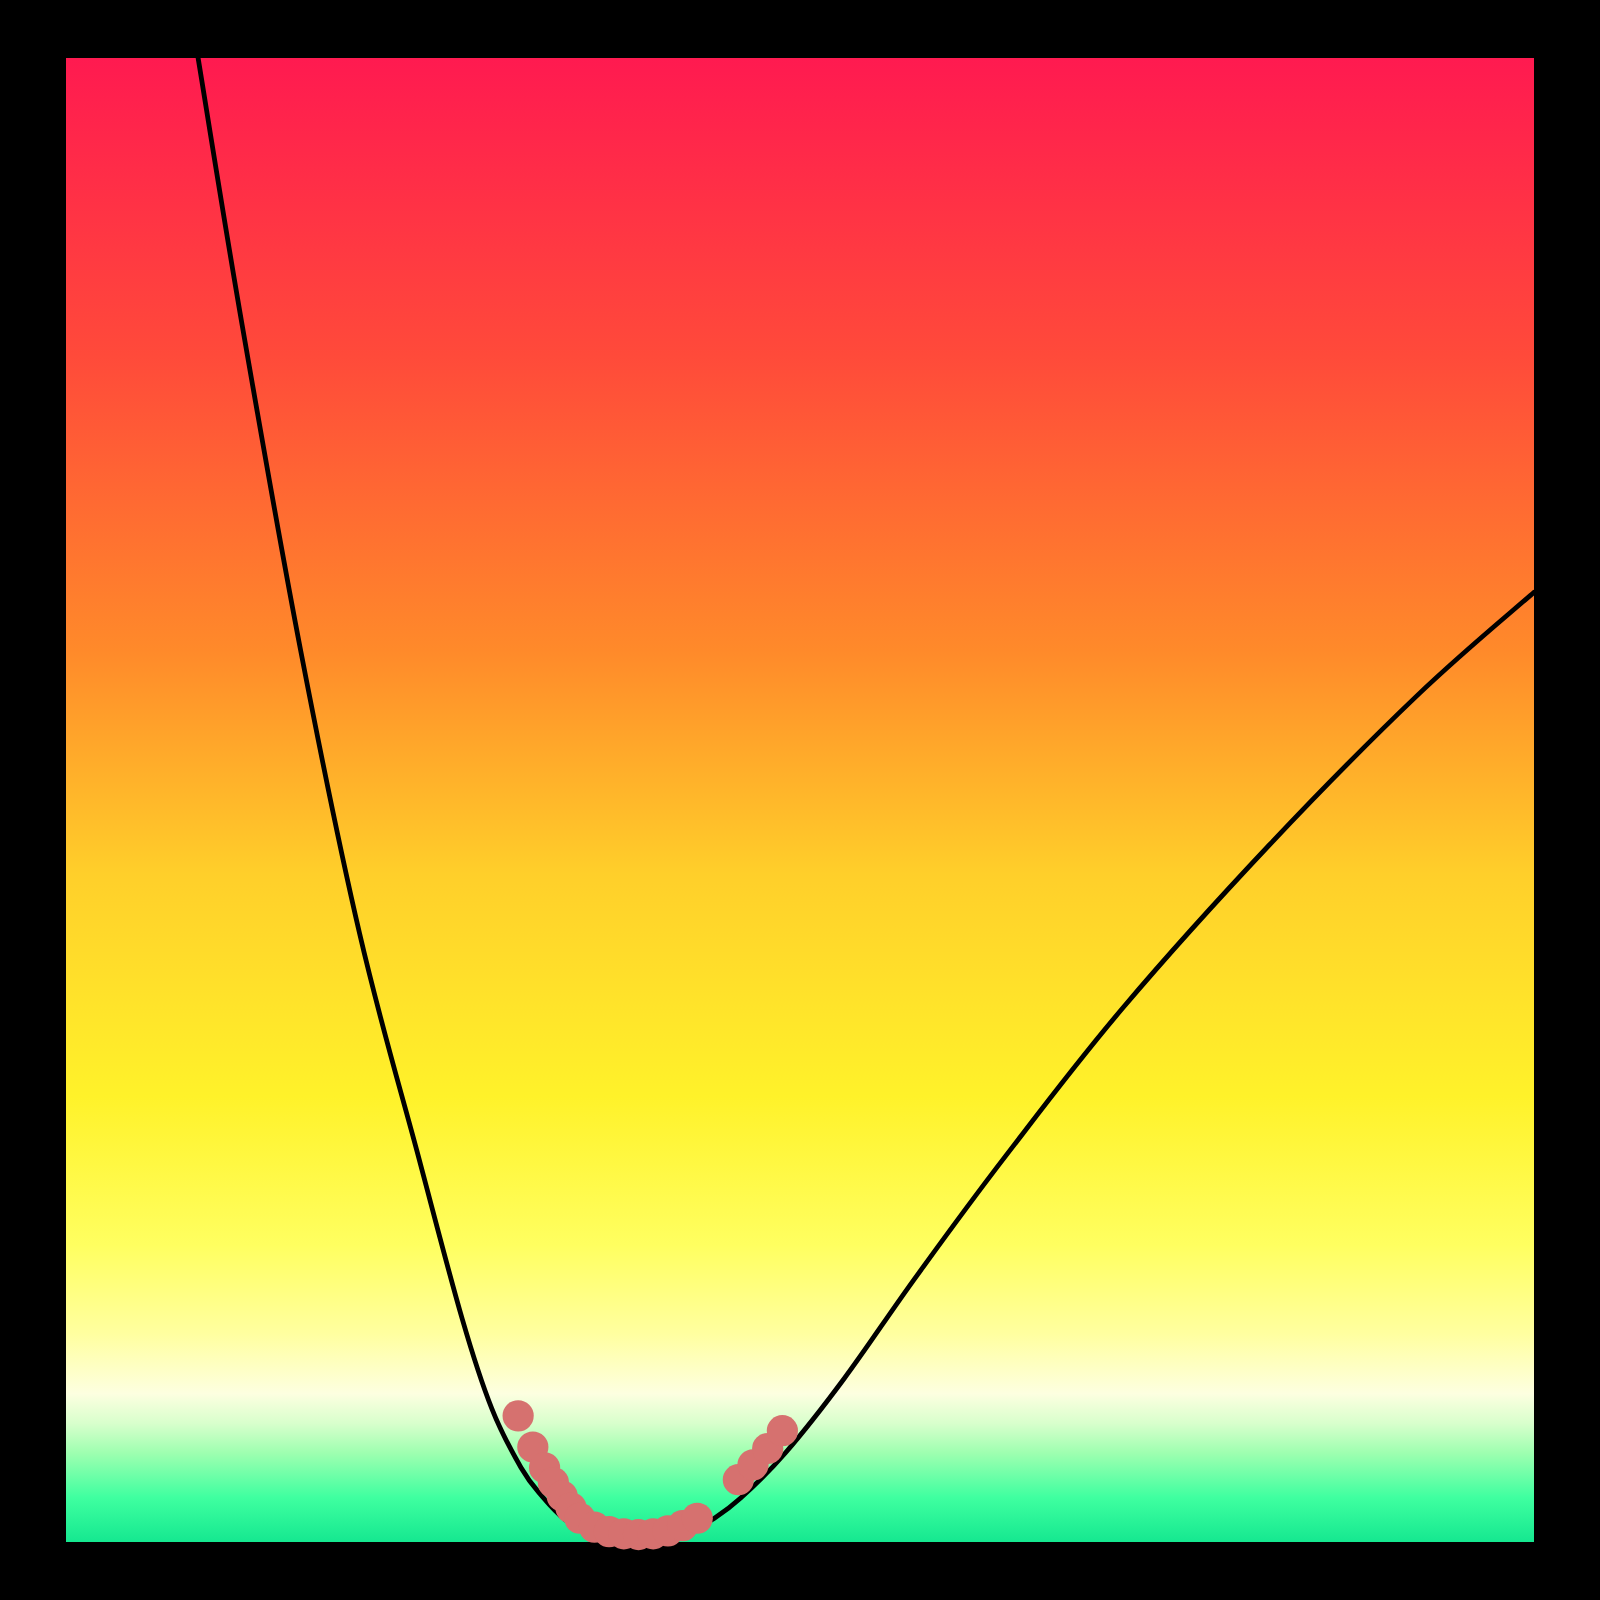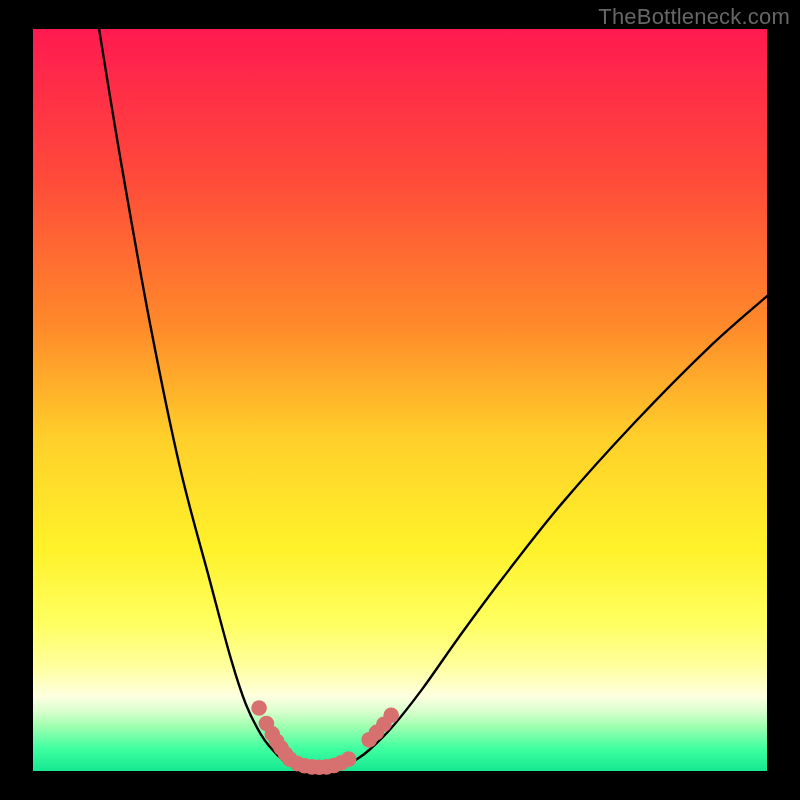--- a/index.html
+++ b/index.html
@@ -75,14 +75,13 @@
         <circle cx="333.94" cy="765.435" r="7.8" fill="#d6716f" stroke="#b85552" stroke-width="0"></circle>
         <circle cx="341.28" cy="762.838" r="7.8" fill="#d6716f" stroke="#b85552" stroke-width="0"></circle>
         <circle cx="348.62" cy="759.128" r="7.8" fill="#d6716f" stroke="#b85552" stroke-width="0"></circle>
         <circle cx="369.17199999999997" cy="739.836" r="7.8" fill="#d6716f" stroke="#b85552" stroke-width="0"></circle>
         <circle cx="376.512" cy="732.4159999999999" r="7.8" fill="#d6716f" stroke="#b85552" stroke-width="0"></circle>
         <circle cx="383.852" cy="724.254" r="7.8" fill="#d6716f" stroke="#b85552" stroke-width="0"></circle>
         <circle cx="391.192" cy="715.35" r="7.8" fill="#d6716f" stroke="#b85552" stroke-width="0"></circle>
       </g>
 </svg>
 
-<div class="watermark">TheBottleneck.com</div>
 </div>
 
 </body></html>

